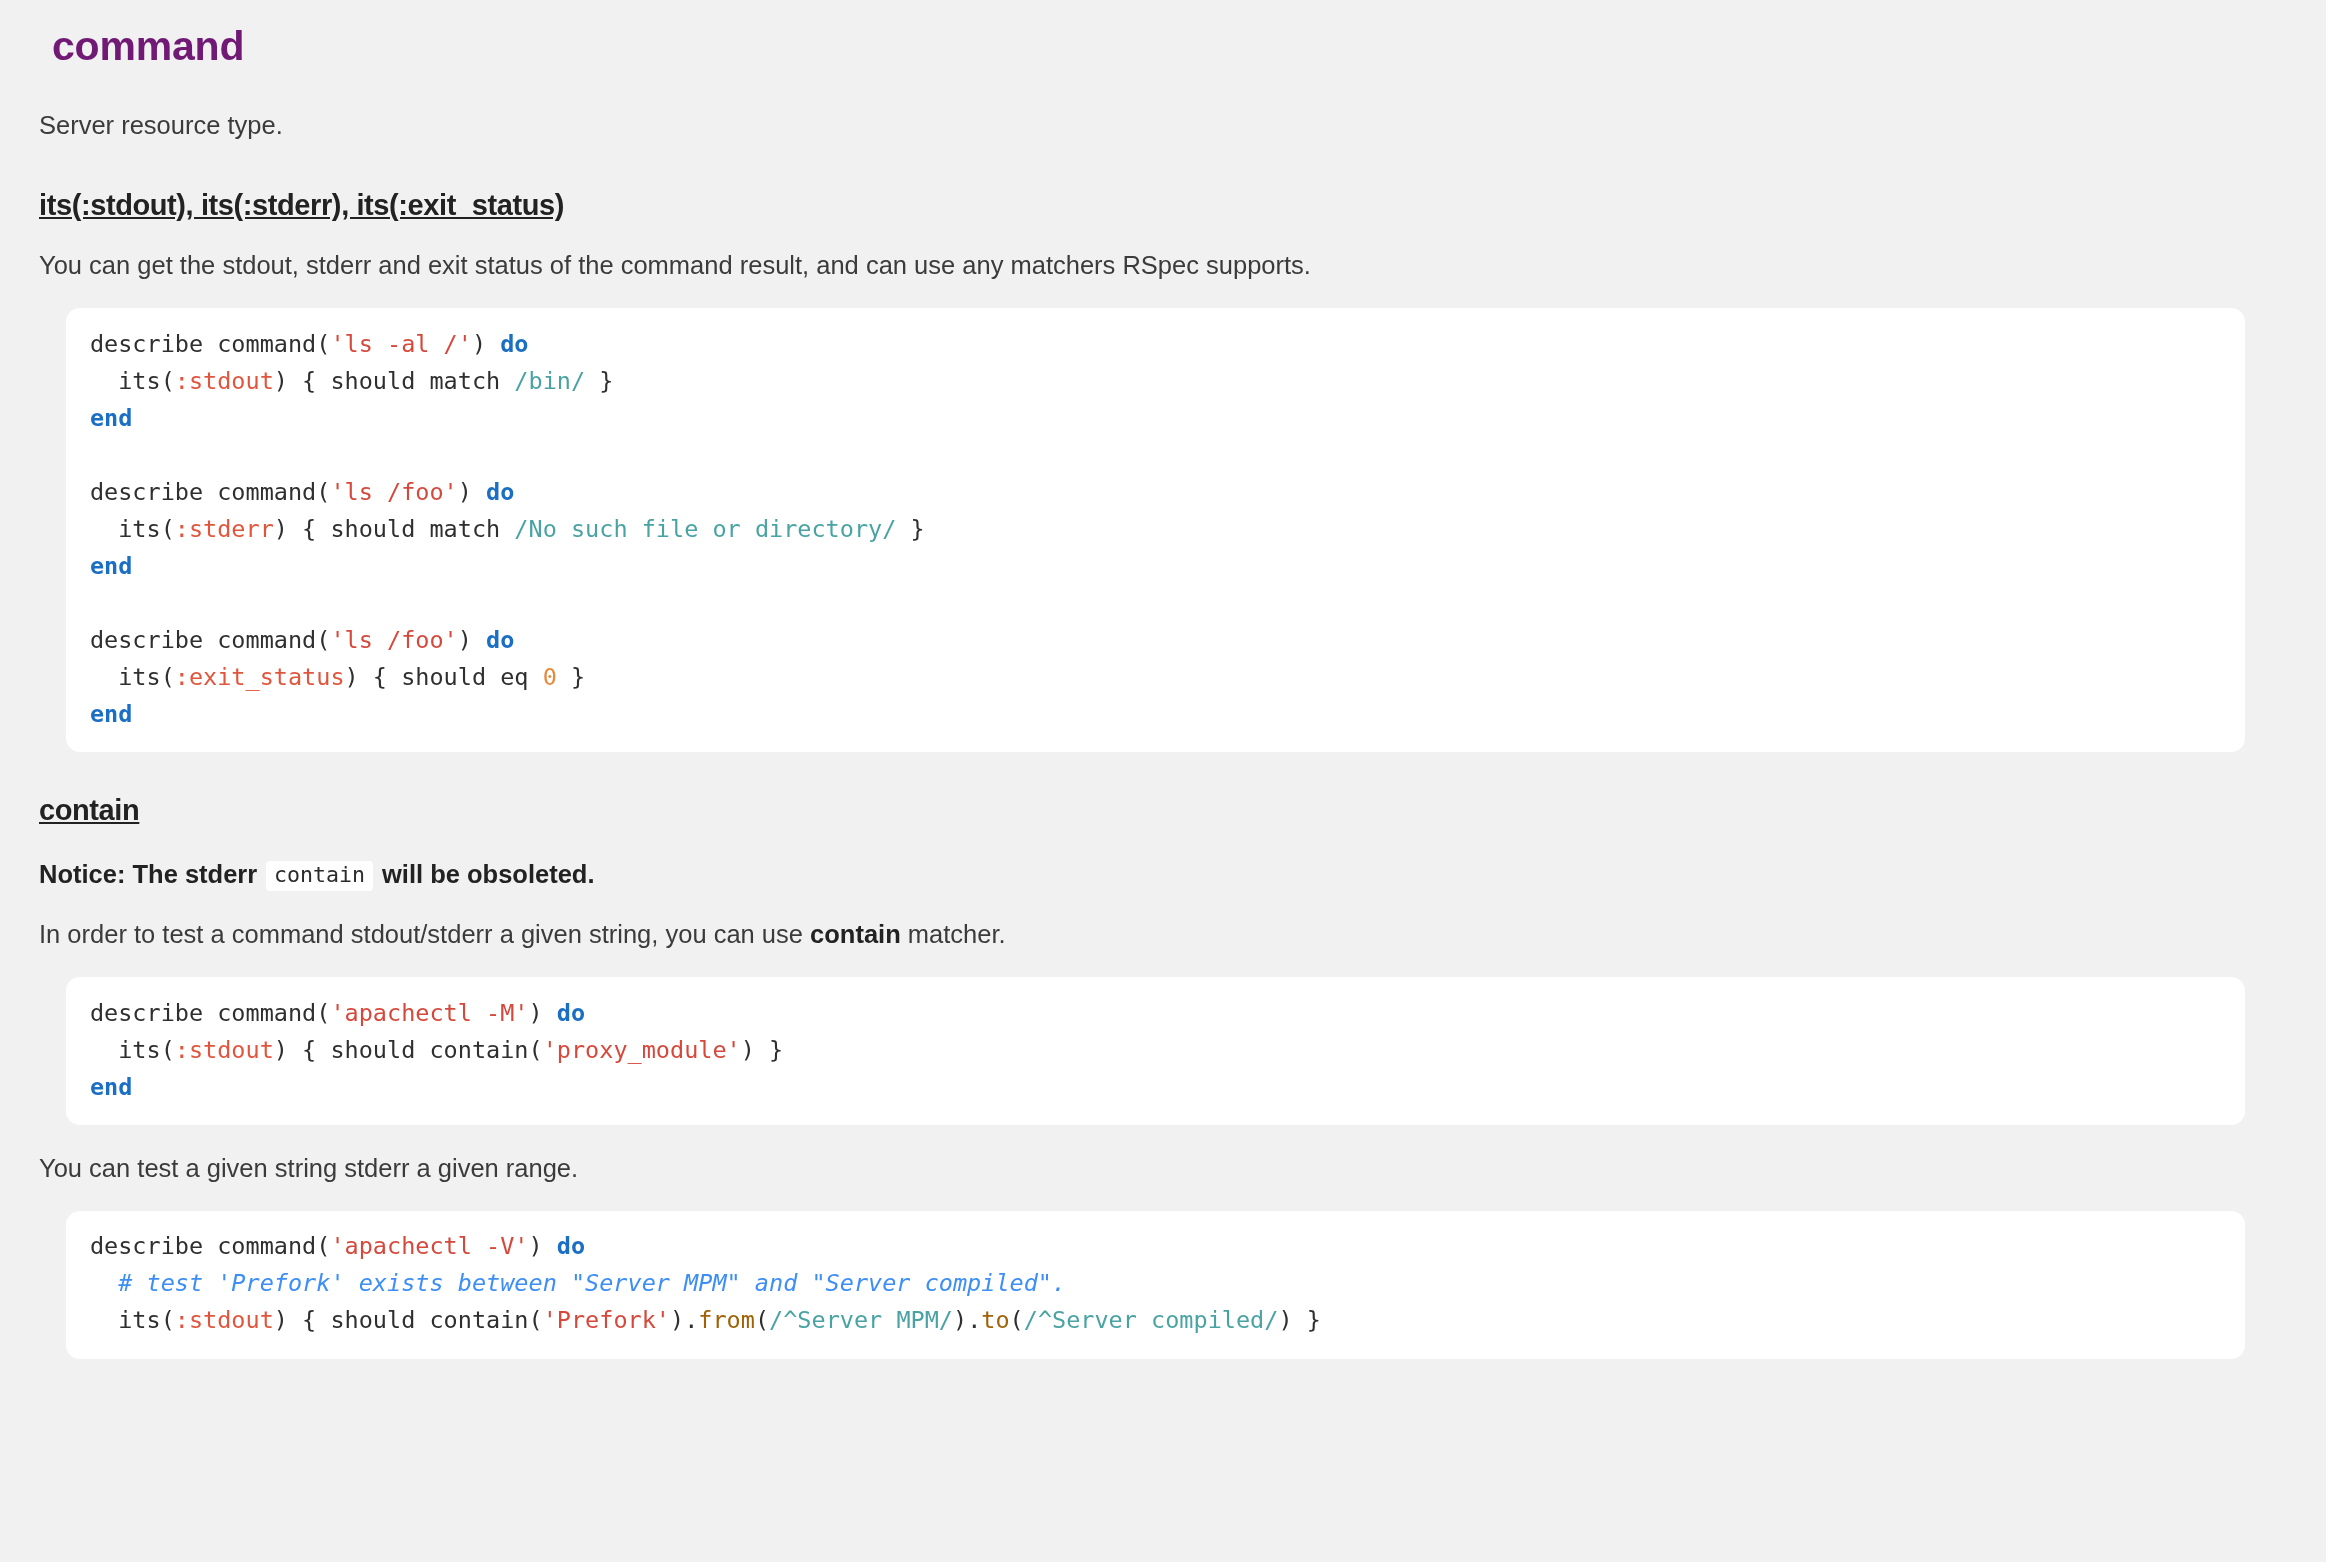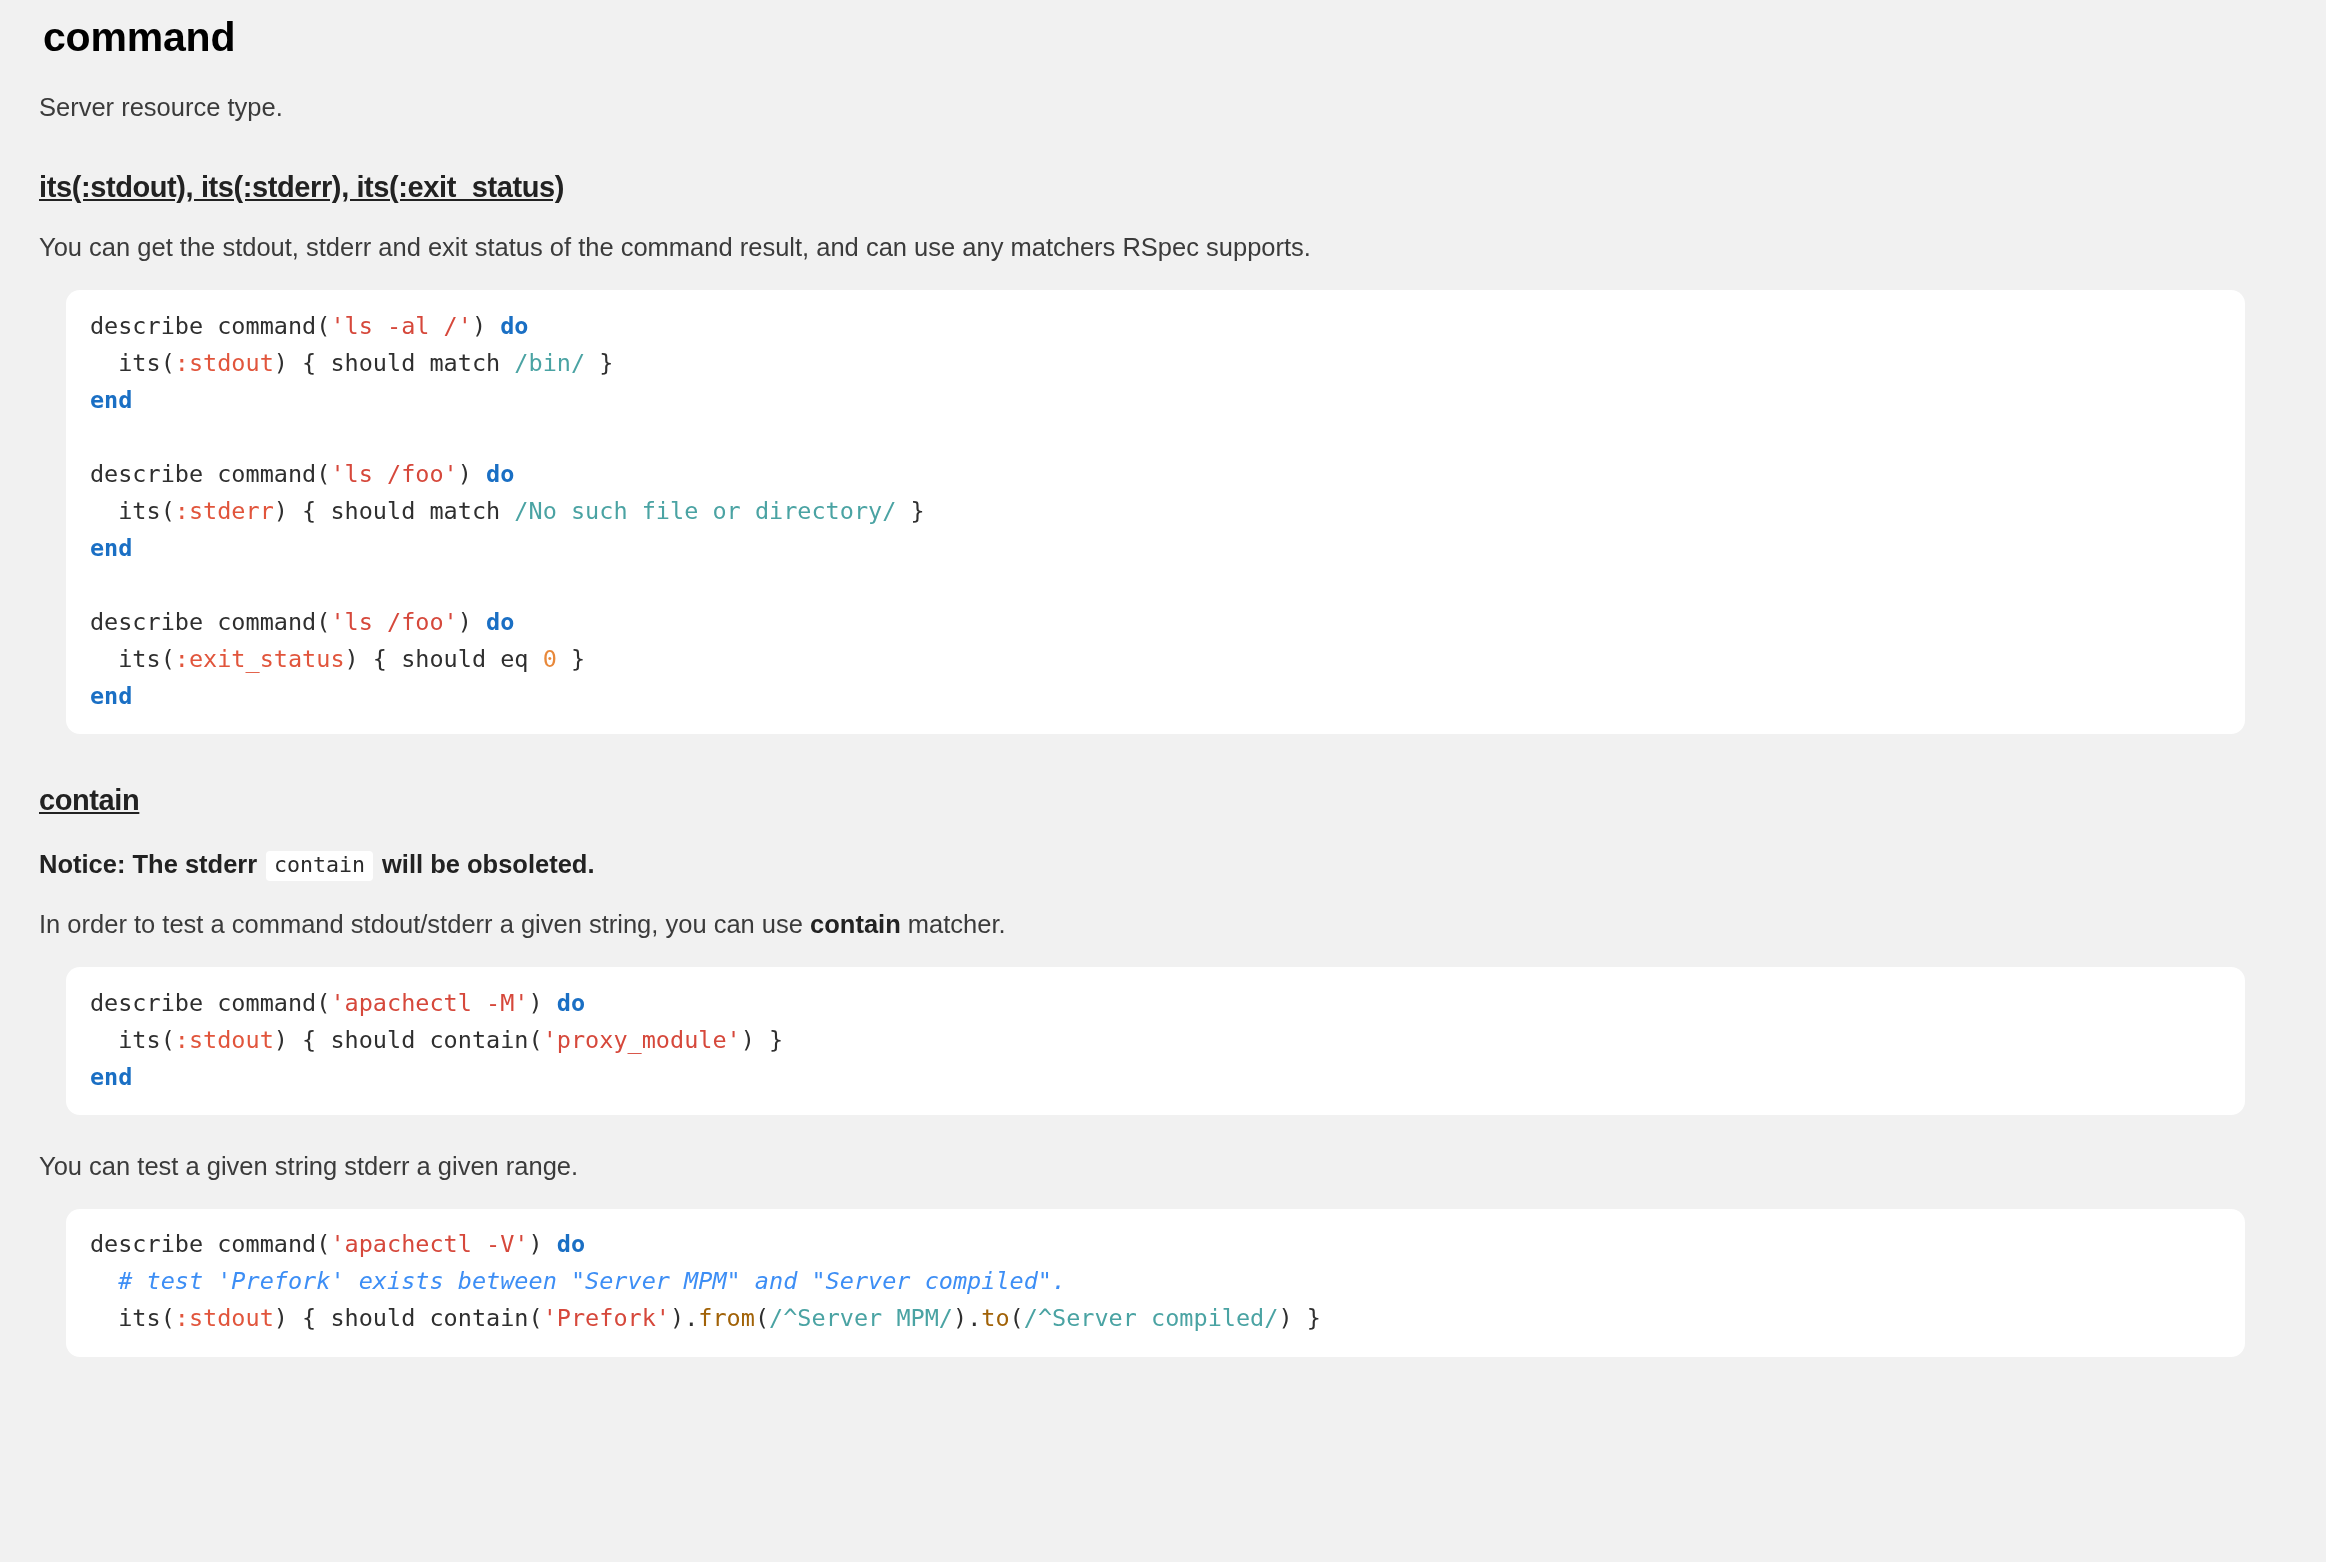--- a/index.html
+++ b/index.html
@@ -15,26 +15,26 @@
     color: #333333;
     -webkit-font-smoothing: antialiased;
   }
   .page {
     padding: 0 39px;
     box-sizing: border-box;
   }
 
   
   h1.doc-title {
-    margin: 4px;
+    margin: 13px;
     padding-top: 9.8px;
     font-size: 41px;
     font-weight: 600;
     line-height: 1.15;
-    color: #000000;
+    color: #701a75;
     letter-spacing: -0.2px;
   }
   h2.section-title {
     margin: 0;
     padding-top: 45px;
     font-size: 29px;
     font-weight: 700;
     line-height: 1.2;
     color: #222222;
     letter-spacing: -0.4px;
@@ -73,21 +73,21 @@
     color: #2b2b2b;
     font-weight: 400;
     margin: 0 2px;
     display: inline-block;
     line-height: 1.05;
     vertical-align: 1px;
   }
 
   
   .codeblock {
-    margin: 8px;
+    margin: 0;
     margin-top: 25.5px;
     margin-left: 27.4px;
     margin-right: 43px;
     background: #ffffff;
     border-radius: 14px;
     padding: 17.6px 23.5px 19.6px 23.5px;
     box-sizing: border-box;
     overflow: hidden;
   }
   .codeblock pre {

